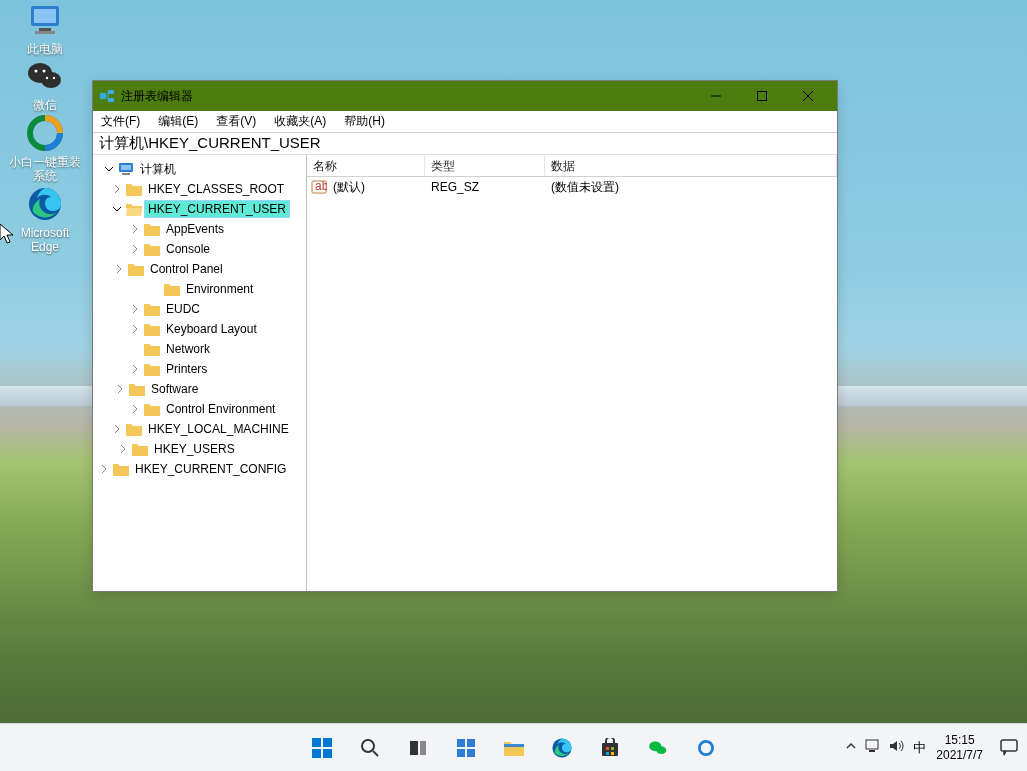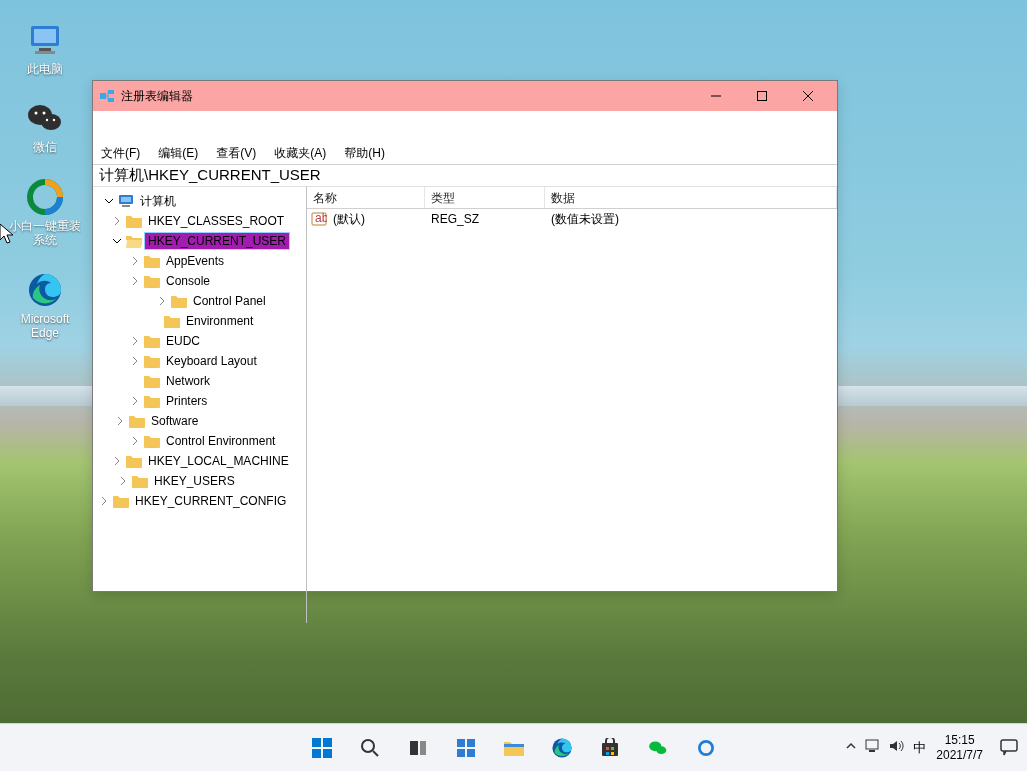--- a/index.html
+++ b/index.html
@@ -11,49 +11,49 @@
   background: linear-gradient(to bottom,
     #7ec3dd 0%, #8fcce0 35%, #9fd2e4 45%,
     #b8b5a8 55%, #a3c470 60%, #7fa352 70%, #5a7a3c 85%, #466230 100%);
 }
 .desktop::before {
   content: ""; position: absolute; left: 0; right: 0; top: 50%; height: 20px;
   background: linear-gradient(to bottom, #d5e3ea 0%, #b8c9d2 100%);
 }
 
 
-.desktop-icons { position: absolute; top: 20px; left: 10px; display: flex; flex-direction: column; gap: 22px; }
+.desktop-icons { position: absolute; top: 0; left: 10px; display: flex; flex-direction: column; }
 .desktop-icon { width: 70px; display: flex; flex-direction: column; align-items: center; gap: 2px; cursor: pointer; }
 .desktop-icon .glyph { width: 40px; height: 40px; display: flex; align-items: center; justify-content: center; }
 .desktop-icon .label { color: #fff; text-align: center; text-shadow: 0 1px 2px rgba(0,0,0,.6); width: 80px; line-height: 1.2; }
 
 
 .window {
   position: absolute; left: 92px; top: 80px; width: 746px; height: 512px;
   background: #fff; border: 1px solid #7a7a7a; box-shadow: 0 4px 12px rgba(0,0,0,.15);
 }
-.titlebar { height: 30px; display: flex; align-items: center; padding: 0 6px; gap: 6px; background: #fca5a5; }
+.titlebar { height: 30px; display: flex; align-items: center; padding: 0 6px; gap: 6px; background: #4d7c0f; }
 .titlebar .app-icon { width: 16px; height: 16px; }
 .titlebar .title { font-size: 12px; }
 .win-controls { margin-left: auto; display: flex; }
 .win-controls .wc { width: 46px; height: 30px; display: flex; align-items: center; justify-content: center; cursor: pointer; }
 
-.menubar { height: 22px; display: flex; align-items: center; padding: 0 6px; gap: 14px; border-bottom: 1px solid #d0d0d0; margin-top: 32px; }
+.menubar { height: 22px; display: flex; align-items: center; padding: 0 6px; gap: 14px; border-bottom: 1px solid #d0d0d0; }
 .menubar .mitem { padding: 2px 2px; cursor: pointer; }
 
 .addressbar { height: 22px; border-bottom: 1px solid #e0e0e0; }
 .addressbar input { width: 100%; height: 100%; border: none; outline: none; padding: 0 6px; font-size: 15px; }
 
 .content { display: flex; height: calc(100% - 74px); }
 .tree-pane { width: 214px; border-right: 1px solid #c0c0c0; overflow: auto; padding-top: 4px; }
 .list-pane { flex: 1; overflow: auto; }
 
 
 .tree-row { display: flex; align-items: center; height: 20px; gap: 3px; padding-right: 4px; white-space: nowrap; cursor: pointer; }
-.tree-row.selected .node-label { background: #a21caf; outline: 1px solid #99d1ff; }
+.tree-row.selected .node-label { background: #5eead4; outline: 1px solid #99d1ff; }
 .expander { width: 12px; height: 12px; display: flex; align-items: center; justify-content: center; flex: 0 0 12px; }
 .expander svg { display: block; }
 .node-icon { width: 16px; height: 14px; flex: 0 0 16px; }
 .node-label { padding: 1px 3px; }
 
 
 .list-header { display: flex; height: 22px; border-bottom: 1px solid #d0d0d0; background: #fff; }
 .list-header .col { padding: 3px 6px; border-right: 1px solid #e5e5e5; color: #222; }
 .col-name { width: 118px; }
 .col-type { width: 120px; }
@@ -234,21 +234,21 @@
               <span class="expander">
                 <svg width="10" height="10">
                   <path d="M3 1l4 4-4 4" fill="none" stroke="#888"></path>
                 </svg>
               </span>
               <span class="node-icon"><svg class="folder-closed" viewBox="0 0 16 14" width="16" height="14">
                   <path d="M0 2h5l2 2h9v9a1 1 0 0 1-1 1H1a1 1 0 0 1-1-1z"></path>
                 </svg></span>
               <span class="node-label">Console</span>
             </div>
-            <div class="tree-row" style="padding-left: 20px; margin-left: 43px;">
+            <div class="tree-row" style="padding-left: 20px;">
               <span class="expander">
                 <svg width="10" height="10">
                   <path d="M3 1l4 4-4 4" fill="none" stroke="#888"></path>
                 </svg>
               </span>
               <span class="node-icon"><svg class="folder-closed" viewBox="0 0 16 14" width="16" height="14">
                   <path d="M0 2h5l2 2h9v9a1 1 0 0 1-1 1H1a1 1 0 0 1-1-1z"></path>
                 </svg></span>
               <span class="node-label">Control Panel</span>
             </div>

